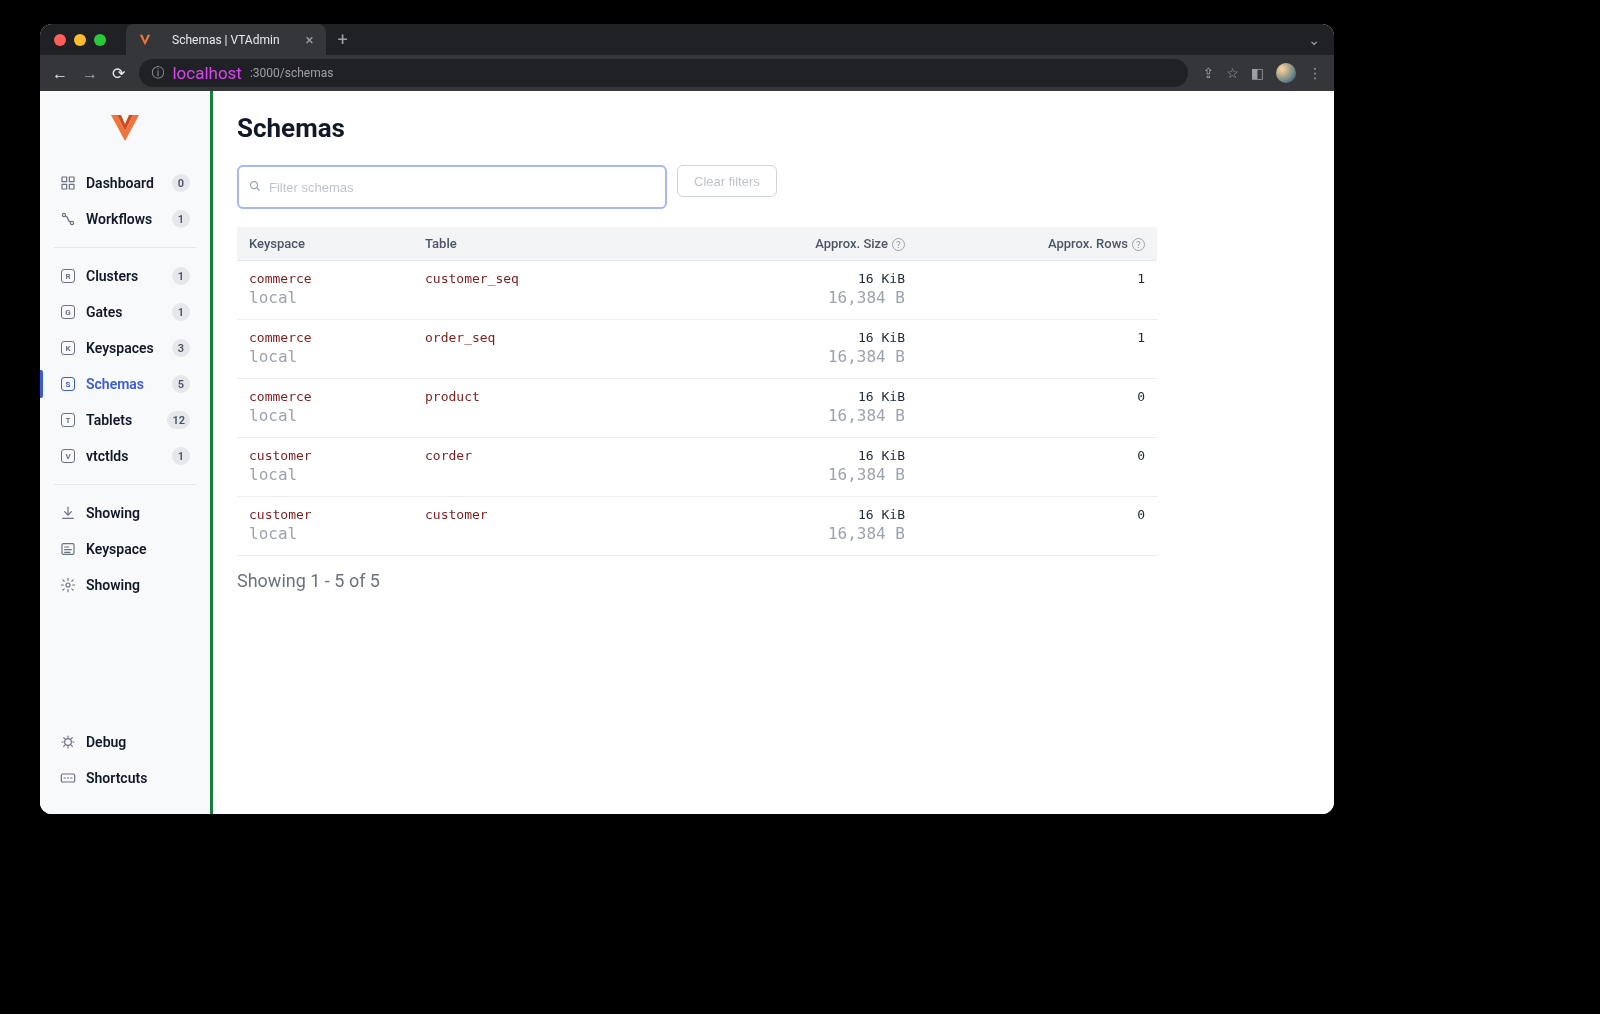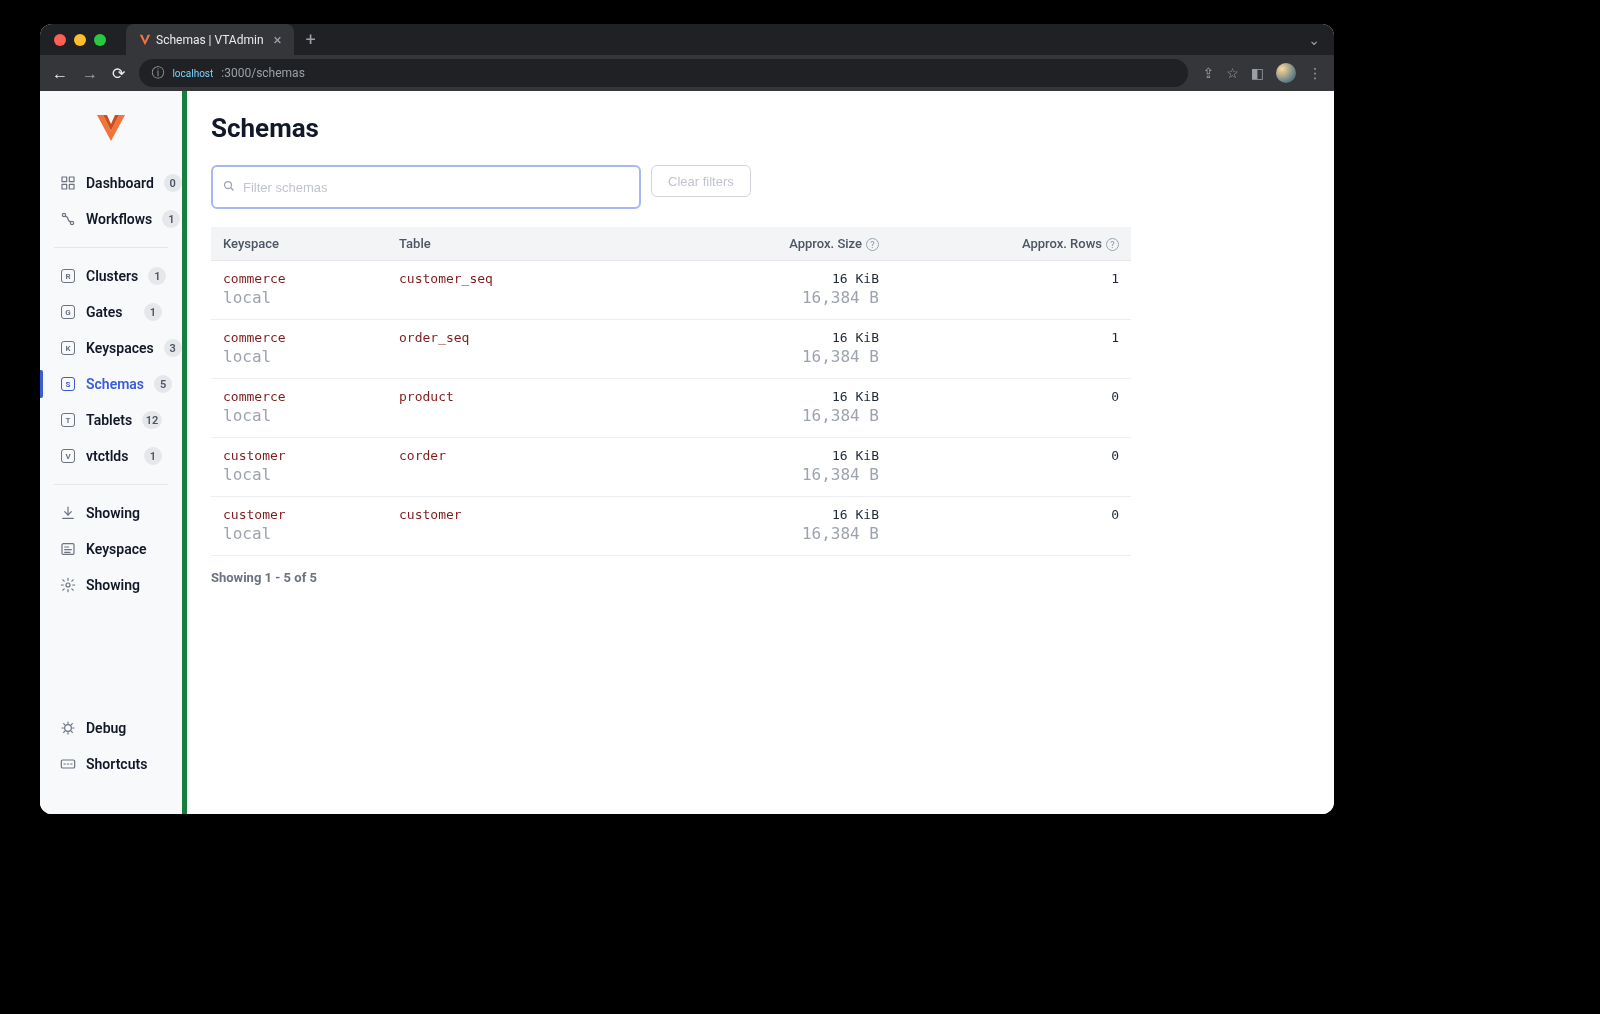--- a/index.html
+++ b/index.html
@@ -38,21 +38,21 @@
 .tl.green { background: #27c93f; }
 .tab {
   background: #35363a;
   height: 31px;
   display: flex;
   align-items: center;
   padding: 12px 12px;
   border-radius: 8px 8px 0 0;
   color: #e8eaed;
   font-size: 12px;
-  gap: 4px;
+  gap: 20px;
   margin-top: 0;
 }
 .tab-favicon { width: 14px; height: 14px; }
 .tab-close { color: #9aa0a6; font-size: 15px; margin-left: 6px; cursor: pointer; }
 .tab-new { color: #9aa0a6; font-size: 18px; margin-left: 12px; cursor: pointer; }
 .titlebar-right { margin-left: auto; color: #9aa0a6; font-size: 14px; }
 
 .toolbar {
   height: 36px;
   background: #35363a;
@@ -68,36 +68,36 @@
   flex: 1;
   background: #202124;
   border-radius: 20px;
   height: 28px;
   display: flex;
   align-items: center;
   padding: 0 12px;
   gap: 8px;
 }
 .addr-icon { color: #9aa0a6; font-size: 13px; }
-.addr-host { color: #7dd3fc; font-size: 10px; }
+.addr-host { color: #d946ef; font-size: 17px; }
 .addr-path { color: #9aa0a6; font-size: 12px; }
 .toolbar-right { display: flex; align-items: center; gap: 12px; }
 .toolbar-right .ic { color: #9aa0a6; font-size: 14px; cursor: pointer; }
 .avatar-circ { width: 20px; height: 20px; border-radius: 50%; background: radial-gradient(circle at 30% 30%, #ffd89b, #19547b); }
 
 .app {
   flex: 1;
   display: flex;
   background: #fff;
   overflow: hidden;
 }
 .sidebar {
-  width: 147px;
+  width: 173px;
   background: #f8f9fb;
-  border-right: 5px solid #15803d;
+  border-right: 3px solid #15803d;
   display: flex;
   flex-direction: column;
   padding-top: 14px;
   position: relative;
 }
 .logo-wrap { display: flex; justify-content: center; padding: 6px 0 22px; }
 .logo { width: 32px; height: 32px; }
 .nav-group { padding: 0 10px; }
 .nav-divider { height: 1px; background: #e5e7eb; margin: 10px 14px; }
 .nav-item {
@@ -131,21 +131,21 @@
   font-size: 11px;
   font-weight: 600;
   min-width: 18px;
   height: 18px;
   border-radius: 9px;
   display: flex;
   align-items: center;
   justify-content: center;
   padding: 0 5px;
 }
-.sidebar-bottom { margin-top: auto; padding: 0 10px 32px; }
+.sidebar-bottom { margin-top: auto; padding: 0 10px 18px; }
 
 .main {
   flex: 1;
   padding: 22px 24px;
   overflow: auto;
 }
 .page-title { font-size: 26px; font-weight: 700; color: #111827; margin-bottom: 22px; }
 .filter-row { display: flex; gap: 10px; margin-bottom: 18px; }
 .search-box {
   width: 430px;
@@ -204,21 +204,21 @@
   width: 13px; height: 13px;
   border: 1px solid #9ca3af;
   border-radius: 50%;
   align-items: center;
   justify-content: center;
   font-size: 9px;
   color: #9ca3af;
   margin-left: 4px;
   vertical-align: middle;
 }
-.footer-text { font-size: 13px; color: #6b7280; margin-top: 14px; font-weight: bold; }
+.footer-text { font-size: 18px; color: #6b7280; margin-top: 14px; }
 .icon-box {
   width: 14px; height: 14px; border: 1.3px solid currentColor; border-radius: 3px;
   display: flex; align-items: center; justify-content: center; font-size: 8px; font-weight: 700;
 }
 </style>
 </head>
 <body>
 
 <div class="window">
   <div class="titlebar">

